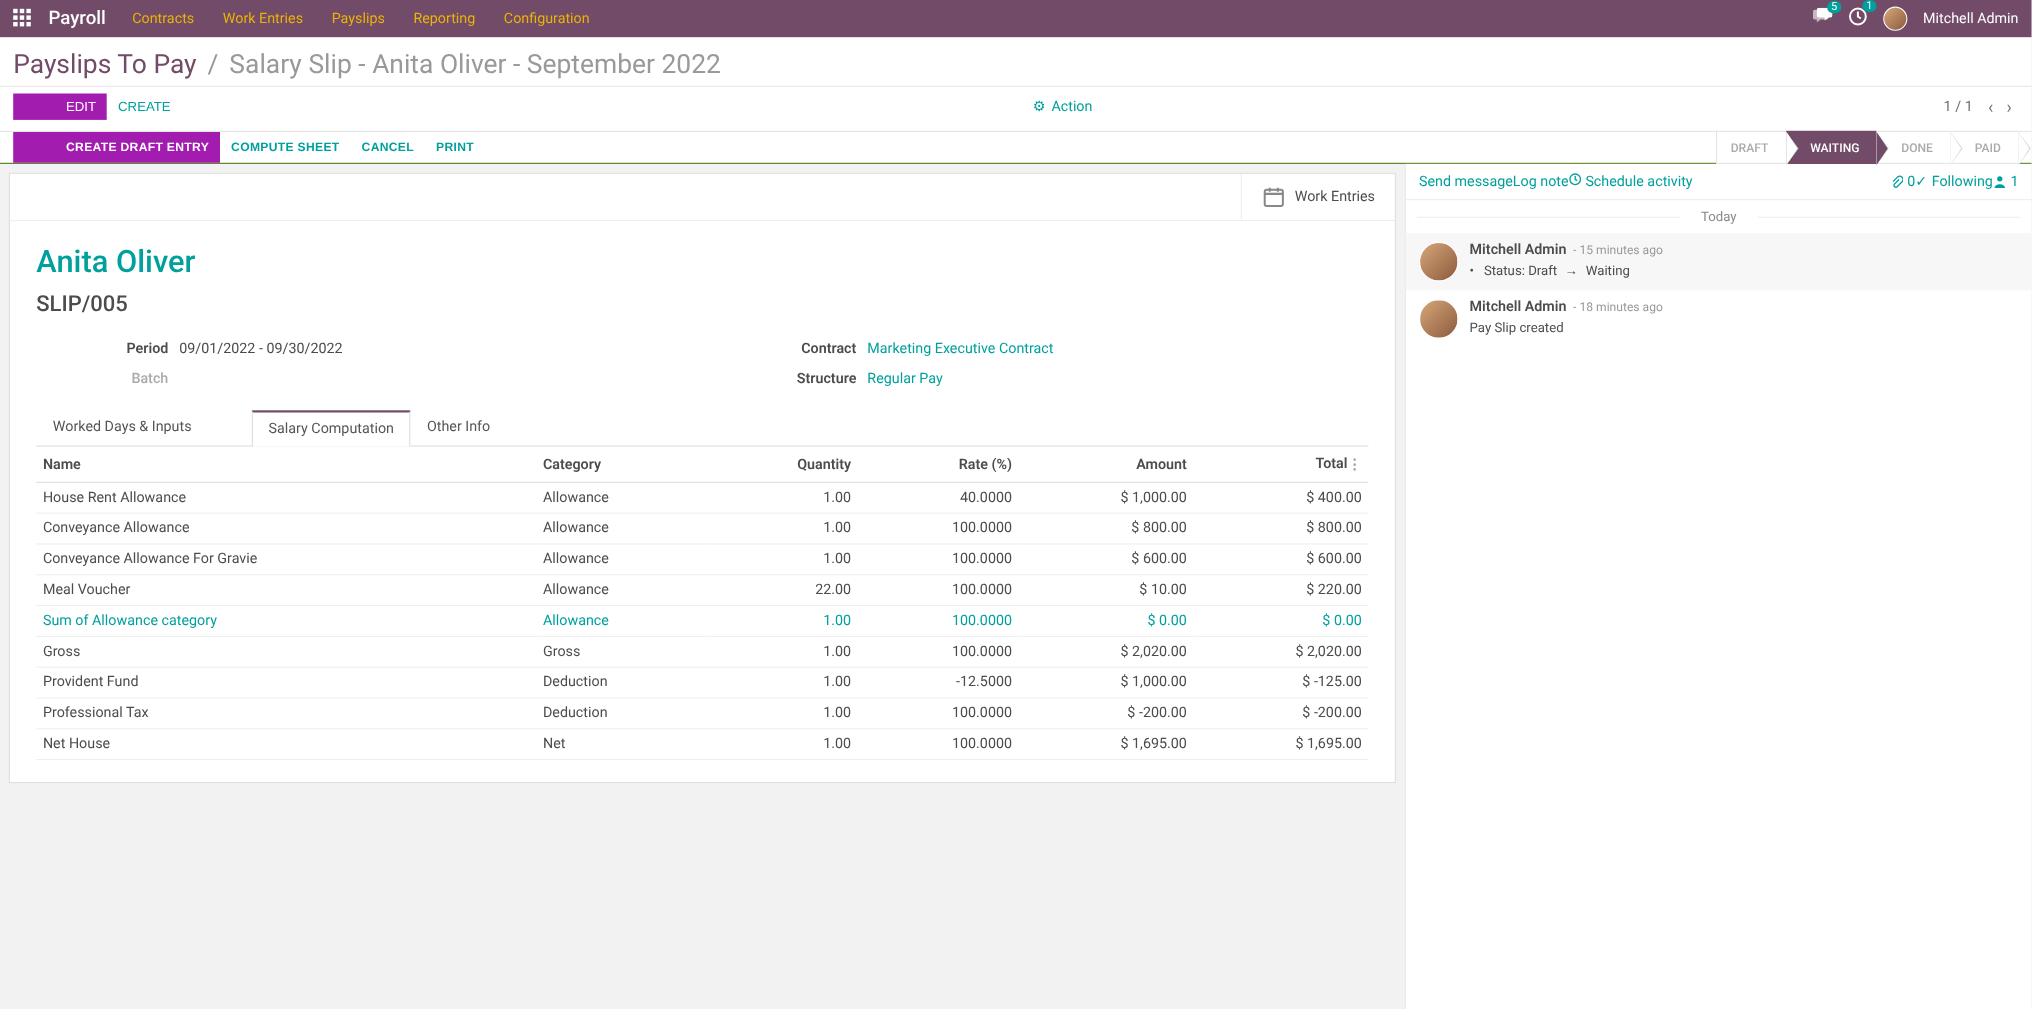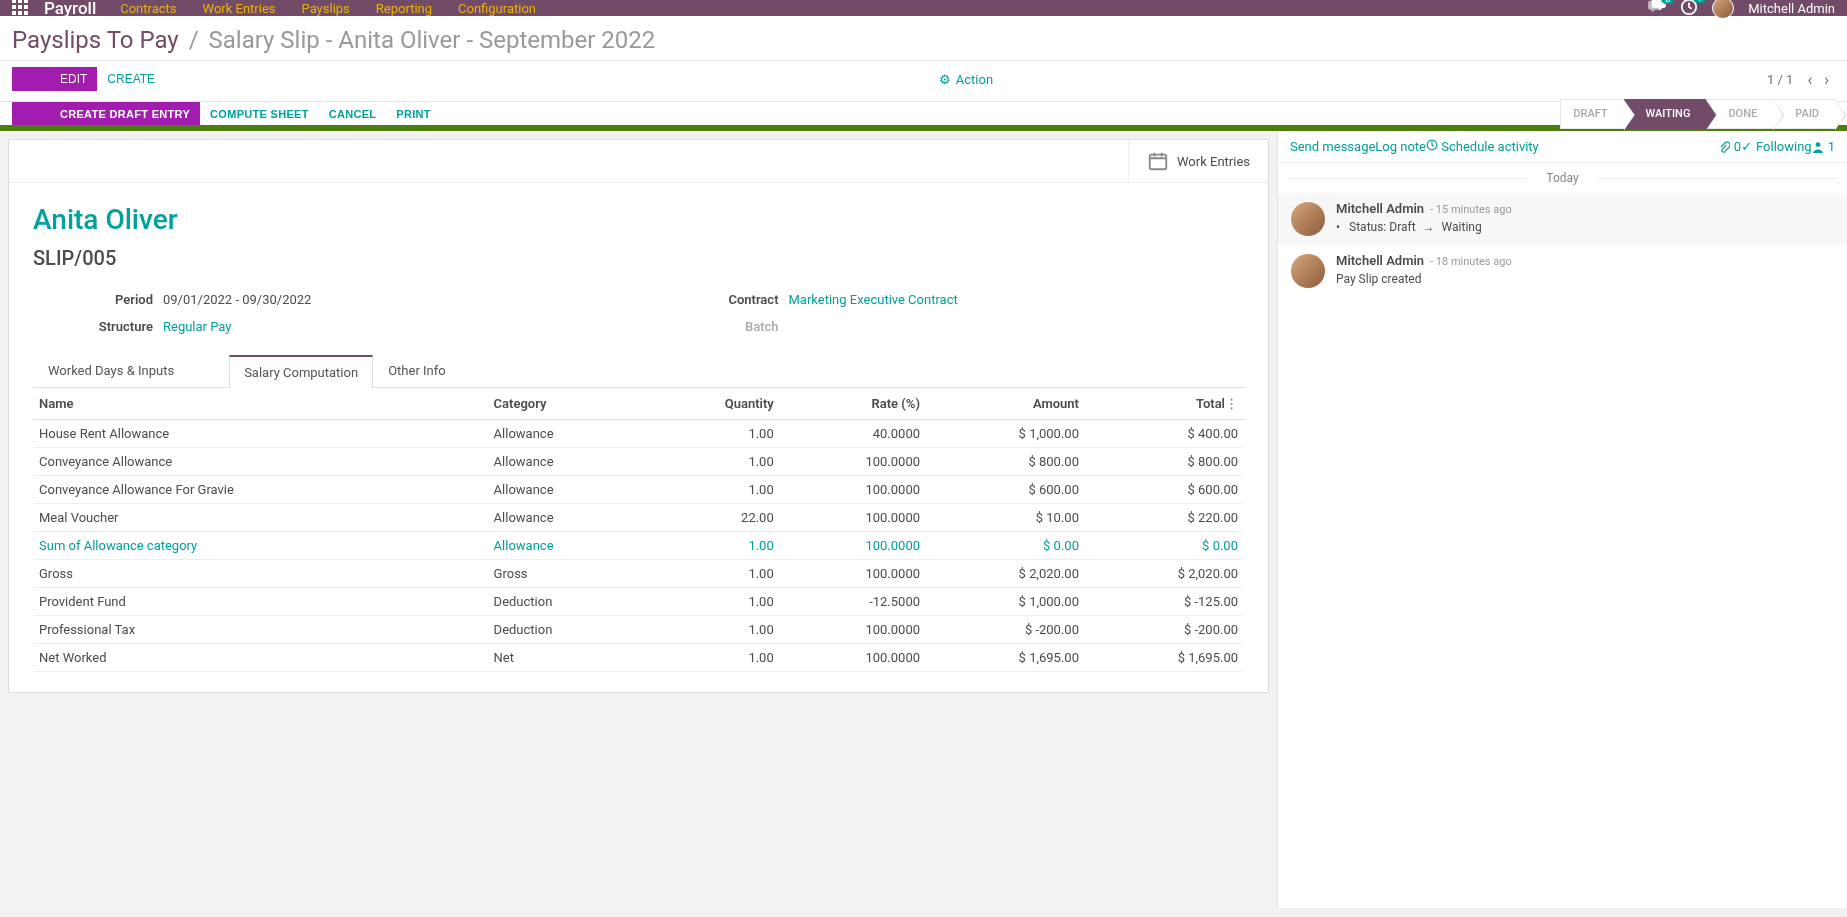--- a/index.html
+++ b/index.html
@@ -1,19 +1,19 @@
 <!DOCTYPE html>
 <html><head>
 <meta charset="utf-8">
 <style>
 * { box-sizing: border-box; margin: 0; padding: 0; }
 body { font-family: -apple-system, BlinkMacSystemFont, "Segoe UI", Roboto, sans-serif; font-size: 13px; color: #4c4c4c; background: #f2f2f2; }
 
 
-.topnav { background: #714b67; height: 16px; display: flex; align-items: center; padding: 0 12px; color: #fff; }
+.topnav { background: #714b67; height: 34px; display: flex; align-items: center; padding: 0 12px; color: #fff; }
 .topnav .apps-icon { width: 18px; height: 18px; display: grid; grid-template-columns: repeat(3,4px); grid-template-rows: repeat(3,4px); gap: 2px; margin-right: 14px; cursor: pointer; }
 .topnav .apps-icon span { background: #fff; }
 .topnav .brand { font-size: 17px; font-weight: 500; margin-right: 24px; }
 .topnav .menu { display: flex; gap: 26px; }
 .topnav .menu-item { color: #eab308; font-size: 13px; cursor: pointer; }
 .topnav .spacer { flex: 1; }
 .topnav .right { display: flex; align-items: center; gap: 14px; }
 .icon-bubble { position: relative; cursor: pointer; }
 .badge { position: absolute; top: -6px; right: -8px; background: #00a09d; color: #fff; font-size: 10px; border-radius: 8px; padding: 0 4px; }
 .avatar { width: 22px; height: 22px; border-radius: 50%; background: linear-gradient(135deg,#d7a77a,#8b5a3c); border: 1px solid #fff; }
@@ -31,21 +31,21 @@
 .btn { padding: 5px 10px; font-size: 12px; border: none; cursor: pointer; font-weight: 500; }
 .btn-primary { background: #a21caf; color: #fff; padding-left: 48px; }
 .btn-link { background: transparent; color: #00a09d; }
 .controlbar .center { flex: 1; text-align: center; }
 .action-link { color: #00a09d; font-size: 13px; cursor: pointer; }
 .gear-icon { display: inline-block; margin-right: 2px; }
 .pager { color: #6f6f6f; font-size: 13px; margin-right: 8px; }
 .pager-btn { color: #6f6f6f; font-size: 16px; padding: 0 6px; cursor: pointer; }
 
 
-.statusbar { background: #fff; border-top: 1px solid #e5e5e5; border-bottom: 6px solid #4d7c0f; padding: 0 12px; display: flex; align-items: stretch; height: 30px; }
+.statusbar { background: #fff; border-top: 1px solid #e5e5e5; border-bottom: 1px solid #4d7c0f; padding: 0 12px; display: flex; align-items: stretch; height: 30px; }
 .statusbar .btn { text-transform: uppercase; font-size: 11px; font-weight: 600; letter-spacing: 0.3px; }
 .statusbar .spacer { flex: 1; }
 .status-steps { display: flex; align-items: center; }
 .status-step { position: relative; padding: 0 16px 0 22px; height: 30px; display: flex; align-items: center; font-size: 11px; font-weight: 500; color: #aaa; background:#fff; border-top:1px solid #e5e5e5; border-bottom:1px solid #e5e5e5;}
 .status-step.active { background: #714b67; color: #fff; border-color:#714b67;}
 .status-step::after { content:""; position:absolute; right:-10px; top:0; width:0; height:0; border-top:15px solid transparent; border-bottom:15px solid transparent; border-left:10px solid #fff; z-index:2;}
 .status-step.active::after { border-left-color:#714b67; }
 .status-step::before { content:""; position:absolute; right:-11px; top:0; width:0; height:0; border-top:15px solid transparent; border-bottom:15px solid transparent; border-left:11px solid #ccc; z-index:1;}
 .status-step:first-child{padding-left:12px;border-left:1px solid #e5e5e5;}
 
@@ -204,26 +204,26 @@
         <div class="field-grid">
           <div class="field-row">
             <div class="field-label">Period</div>
             <div class="field-value">09/01/2022 - 09/30/2022</div>
           </div>
           <div class="field-row">
             <div class="field-label">Contract</div>
             <div class="field-value link">Marketing Executive Contract</div>
           </div>
           <div class="field-row">
+            <div class="field-label muted">Batch</div>
+            <div class="field-value"></div>
+          </div>
+          <div class="field-row">
             <div class="field-label">Structure</div>
             <div class="field-value link">Regular Pay</div>
-          </div>
-          <div class="field-row">
-            <div class="field-label muted">Batch</div>
-            <div class="field-value"></div>
           </div>
         </div>
 
         <div class="tabs">
           <div class="tab">Worked Days &amp; Inputs</div>
           <div class="tab active">Salary Computation</div>
           <div class="tab">Other Info</div>
         </div>
 
         <table>
@@ -296,21 +296,21 @@
               </tr>
               <tr>
                 <td>Professional Tax</td>
                 <td>Deduction</td>
                 <td class="num">1.00</td>
                 <td class="num">100.0000</td>
                 <td class="num">$ -200.00</td>
                 <td class="num">$ -200.00</td>
               </tr>
               <tr>
-                <td>Net Worked</td>
+                <td>Net House</td>
                 <td>Net</td>
                 <td class="num">1.00</td>
                 <td class="num">100.0000</td>
                 <td class="num">$ 1,695.00</td>
                 <td class="num">$ 1,695.00</td>
               </tr>
             </tbody>
         </table>
       </div>
     </div>

